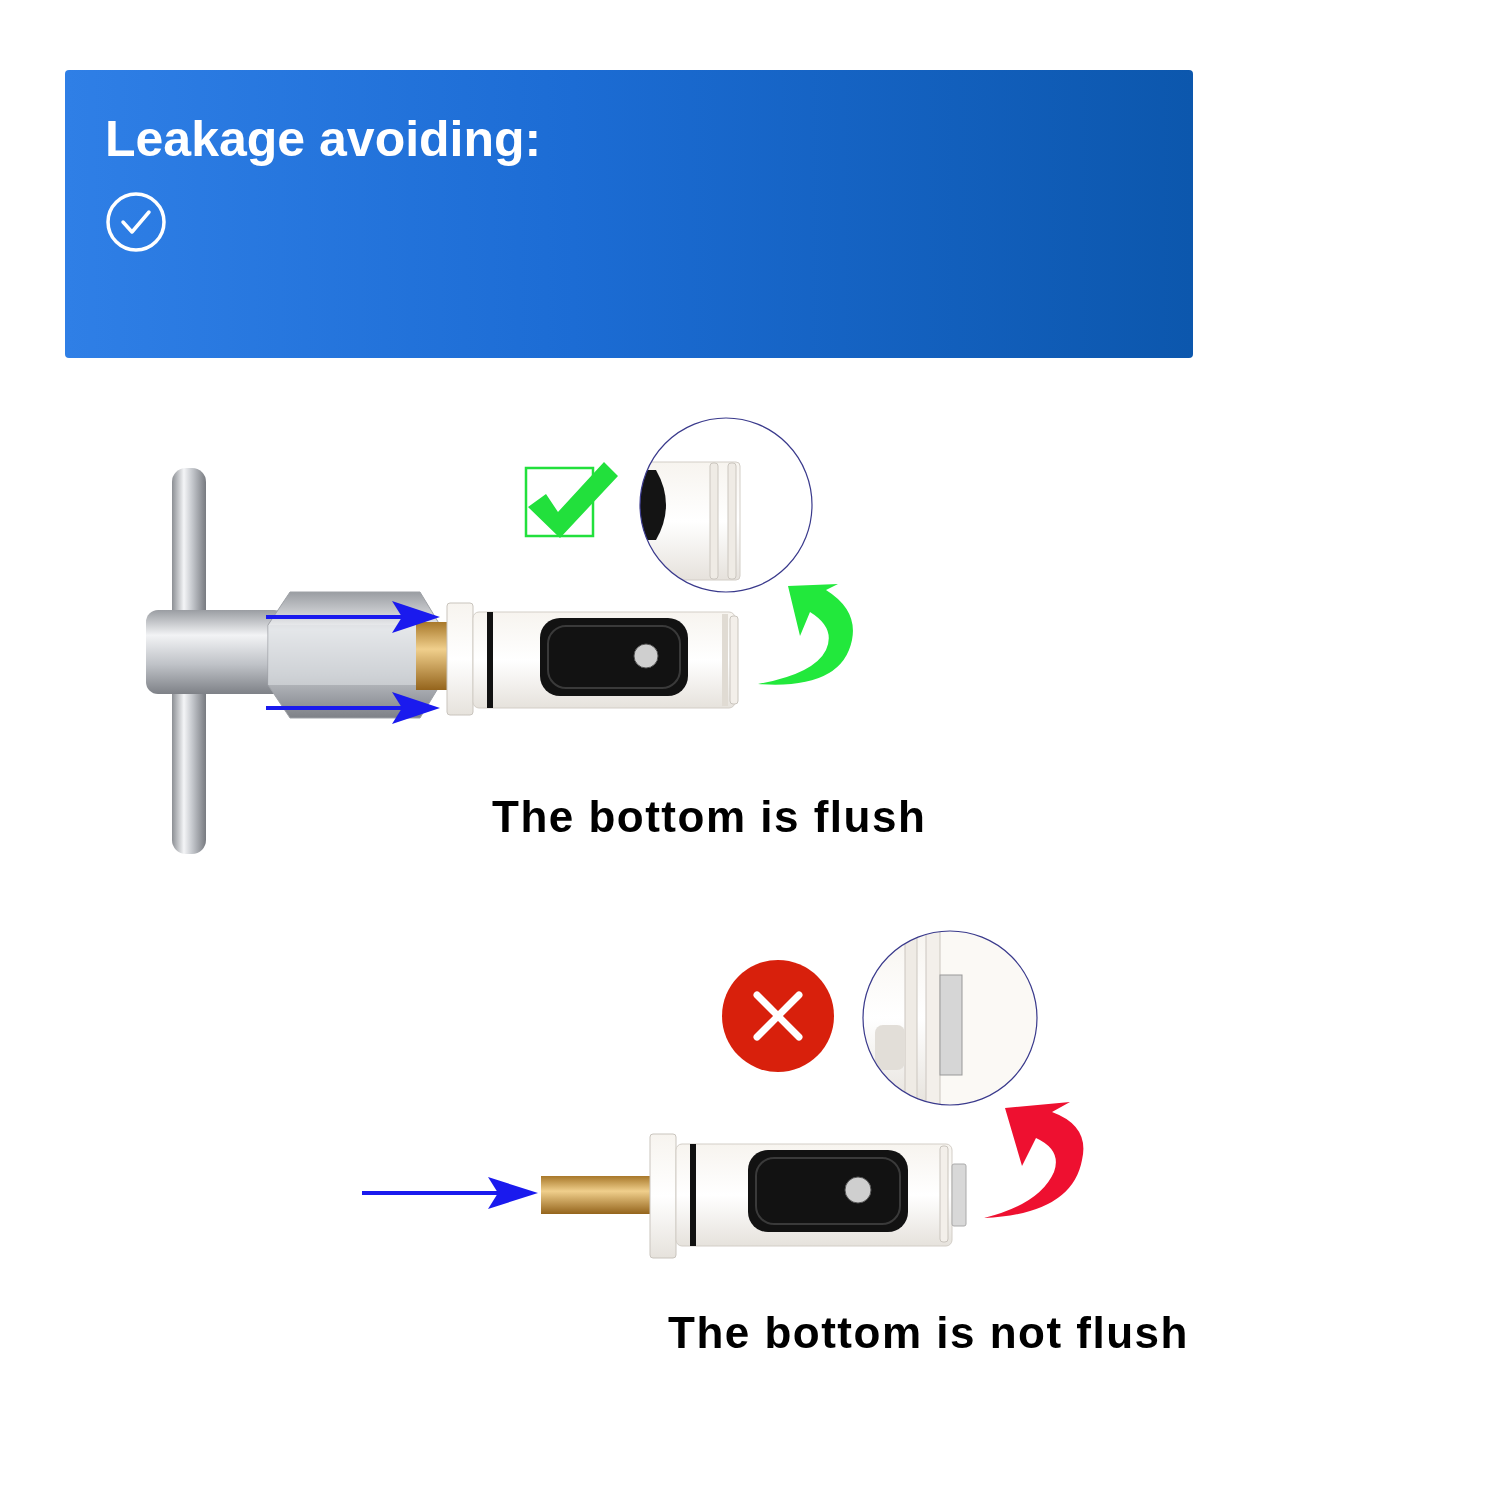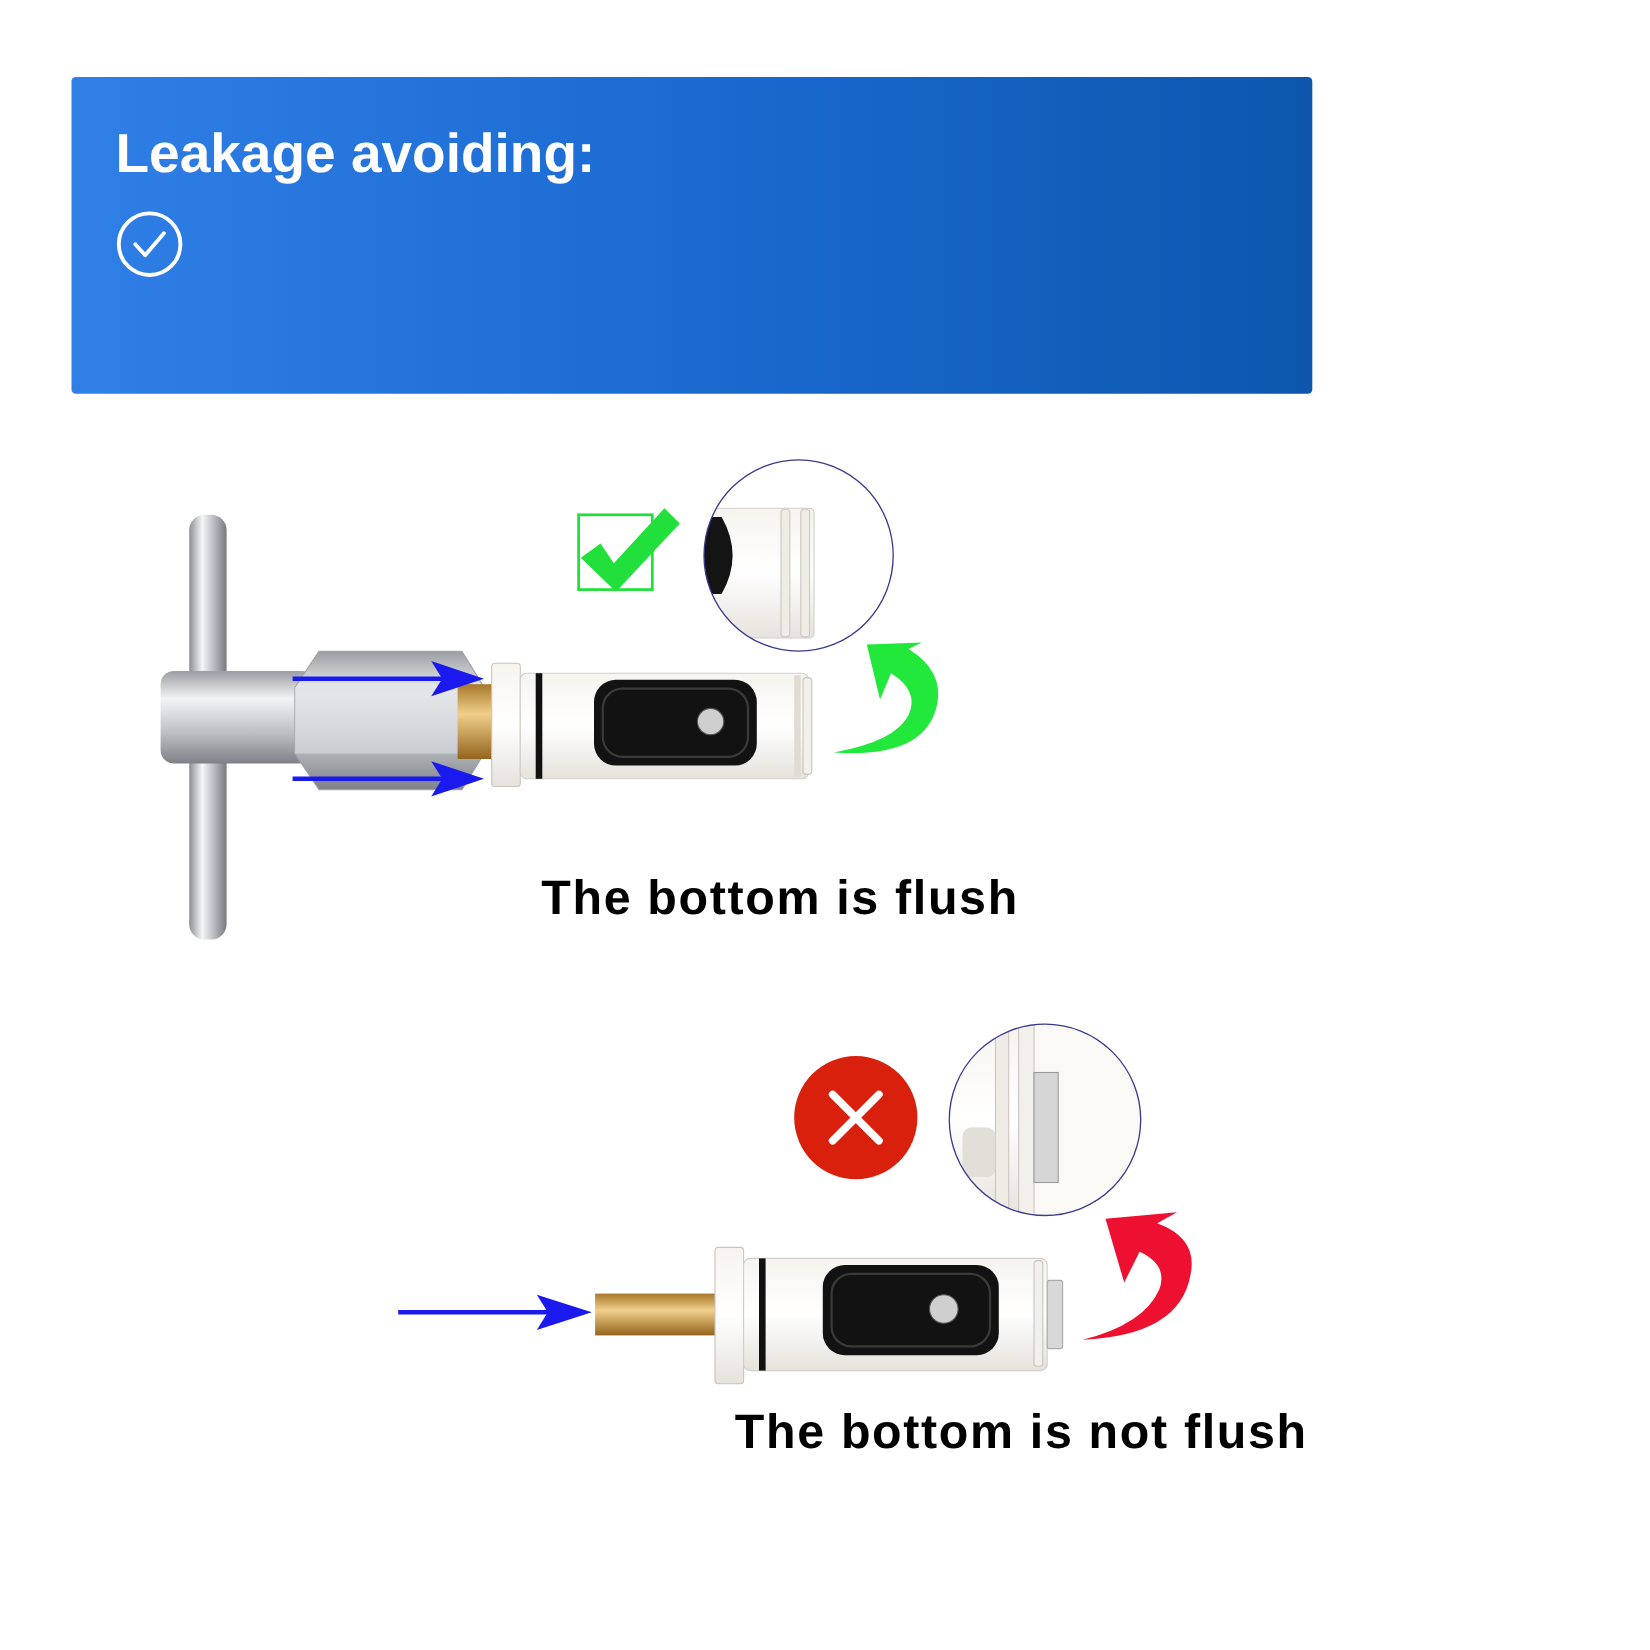--- a/index.html
+++ b/index.html
@@ -20,21 +20,21 @@
   }
   .banner-line.l1 { top: 125px; }
   .banner-line.l2 { top: 200px; }
   .check-circle { position: absolute; left: 40px; top: 121px; width: 62px; height: 62px; }
 
   .caption {
     position: absolute; color: #000; font-weight: bold; font-size: 44px;
     letter-spacing: 1.5px; font-family: "Liberation Sans", sans-serif;
   }
   .cap-flush { left: 492px; top: 752px; margin-top: 40px; }
-  .cap-notflush { left: 668px; top: 1277px; }
+  .cap-notflush { left: 668px; top: 1308px; }
   svg.abs { position: absolute; left: 0; top: 0; }
 </style>
 </head>
 <body>
 
 <div class="banner">
   <div class="banner-title">Leakage avoiding:</div>
   <svg class="check-circle" viewBox="0 0 62 62">
     <circle cx="31" cy="31" r="28" fill="none" stroke="#fff" stroke-width="3.5"></circle>
     <polyline points="18,31 27,41 44,21" fill="none" stroke="#fff" stroke-width="3.5" stroke-linecap="round" stroke-linejoin="round"></polyline>

